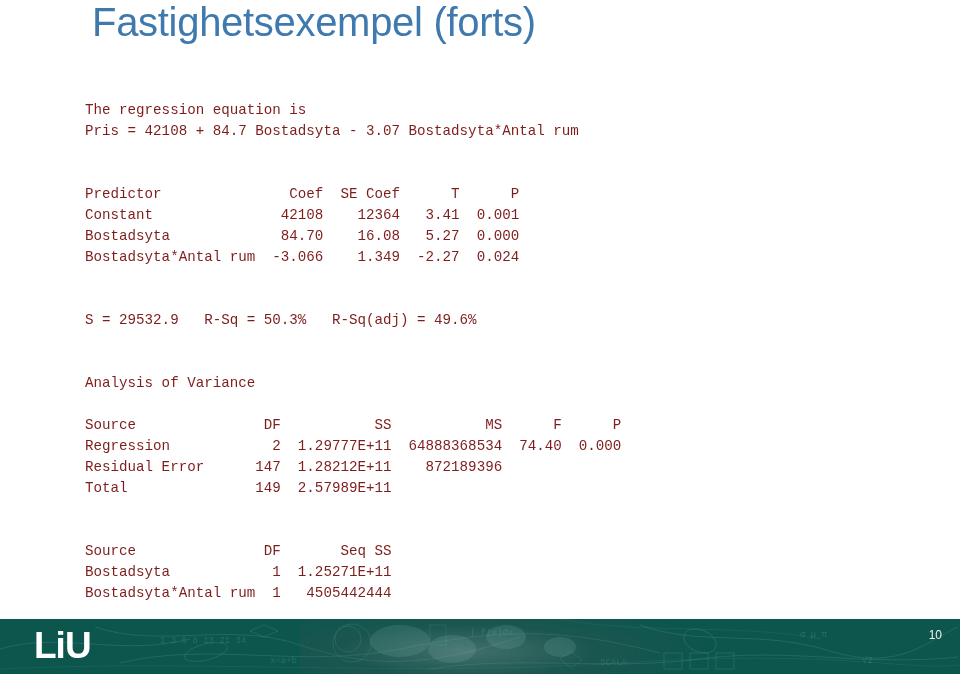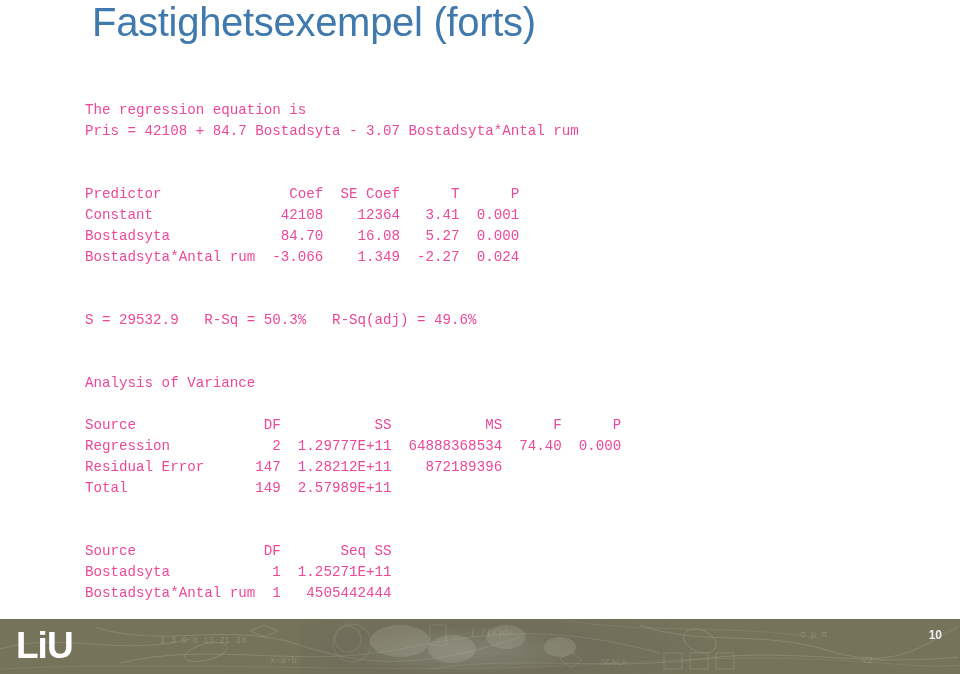--- a/index.html
+++ b/index.html
@@ -43,66 +43,66 @@
     line-height: 24px;
     letter-spacing: -0.1px;
   }
   .mono-output {
     position: absolute;
     left: 85px;
     top: 100px;
     font-family: "Liberation Mono", "DejaVu Sans Mono", monospace;
     font-size: 14.2px;
     line-height: 21px;
-    color: #ec4899;
+    color: #7f1d1d;
     white-space: pre;
     margin: 0;
     letter-spacing: 0px;
   }
   .footer-bar {
     position: absolute;
     left: 0;
     top: 619px;
     width: 960px;
     height: 55px;
-    background: #fef9c3;
+    background: #14b8a6;
     overflow: hidden;
   }
   .footer-texture {
     position: absolute;
     inset: 0;
     opacity: 0.55;
   }
   .footer-glow {
     position: absolute;
     left: 300px;
     top: -20px;
     width: 420px;
     height: 95px;
     background: radial-gradient(ellipse at 40% 55%, rgba(150,150,150,0.40) 0%, rgba(90,90,90,0.20) 35%, rgba(0,0,0,0) 70%);
     pointer-events: none;
   }
   .footer-logo {
     position: absolute;
-    left: 16px;
+    left: 34px;
     top: 624px;
     font-family: "Liberation Sans", sans-serif;
     font-size: 37px;
     font-weight: bold;
     color: #ffffff;
     letter-spacing: -1px;
     line-height: 44px;
   }
   .footer-pagenum {
     position: absolute;
     right: 18px;
     top: 628px;
     font-family: "Liberation Sans", sans-serif;
     font-size: 12px;
-    font-weight: bold;
+    font-weight: normal;
     color: #f0f0f0;
     line-height: 14px;
     margin-left: 40px;
   }
 </style>
 </head>
 <body>
 
 <div class="slide">
 

